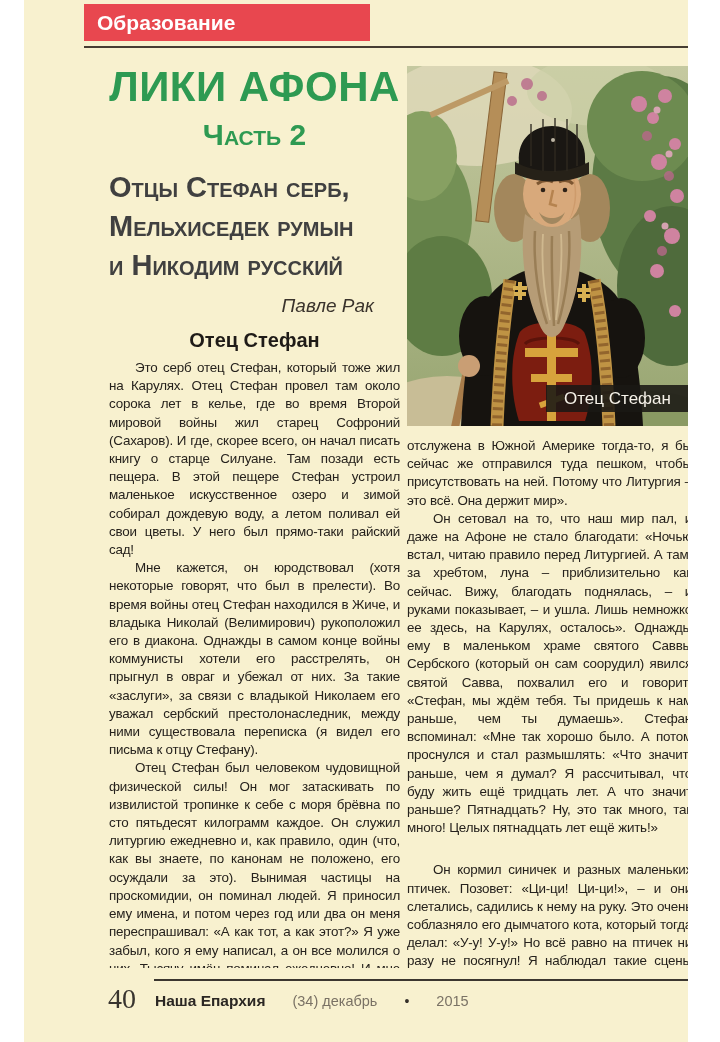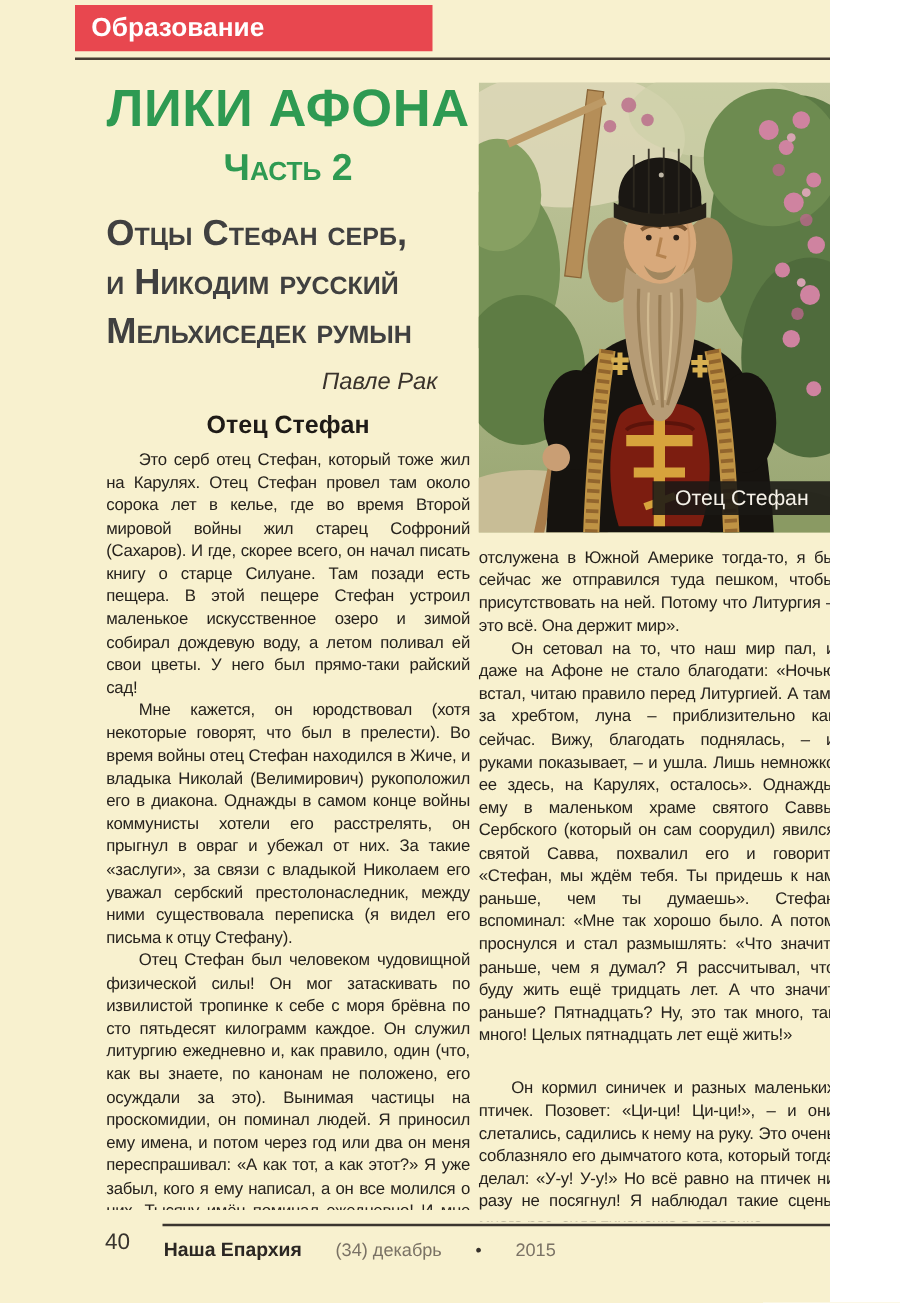--- a/index.html
+++ b/index.html
@@ -1,18 +1,18 @@
 <!DOCTYPE html>
 <html lang="ru"><head>
 <meta charset="utf-8">
 <style>
   * { box-sizing: border-box; margin: 0; padding: 0; }
   html,body { width:720px; height:1042px; }
   body { font-family:"Liberation Sans", sans-serif; background:#ffffff; }
-  .page { position:relative; width:664px; height:1042px; background:#f8f1cf; overflow:hidden; }
+  .page { position:relative; width:664px; height:1042px; background:#f8f1cf; overflow:hidden;margin-left:24px; }
 
   .rubric { position:absolute; left:60px; top:4px; width:286px; height:37px;
             background:#e8474f; color:#ffffff; font-size:21px; font-weight:bold;
             line-height:37px; padding-left:13px; }
   .toprule { position:absolute; left:60px; top:46px; width:608px; height:2px; background:#46It;
   }
   .toprule { background:#463d33; }
 
   .leftcol { position:absolute; left:85px; top:50px; width:291px; height:918px; overflow:hidden; }
   .title   { color:#2e9a52; font-size:42px; font-weight:bold; text-align:center;
@@ -33,21 +33,21 @@
 
   .photo { position:absolute; left:383px; top:66px; width:285px; height:360px; }
   .photo svg { display:block; }
   .caption { position:absolute; right:3px; bottom:14px; width:143px; height:27px;
              background:rgba(26,24,21,0.88); color:#f5f1e8; font-size:17px;
              display:flex; align-items:center; justify-content:center; }
 
   .rightcol { position:absolute; left:383px; top:437px; width:285px; height:540px; overflow:hidden; }
 
   .footrule { position:absolute; left:130px; top:979px; width:538px; height:2px; background:#3b362f; }
-  .pagenum  { position:absolute; left:84px; top:983px; font-size:18px; color:#38342e; }
+  .pagenum  { position:absolute; left:84px; top:983px; font-size:28px; color:#38342e;font-family:Liberation Serif, serif; }
   .footinfo { position:absolute; left:131px; top:992px; display:flex; align-items:baseline; gap:27px; }
   .footinfo .mag  { font-size:15.5px; font-weight:bold; color:#2b2723; }
   .footinfo .issue{ font-size:14.5px; color:#7a7265; }
   .footinfo .dot  { font-size:14px; color:#35302a; }
   .footinfo .year { font-size:14.5px; color:#7a7265; }
 </style>
 </head>
 <body>
 
 <div class="page">
@@ -55,22 +55,22 @@
   <div class="rubric">
     <span>Образование</span>
   </div>
   <div class="toprule"></div>
 
   <div class="leftcol">
     <div class="title">ЛИКИ АФОНА</div>
     <div class="part">Часть 2</div>
     <div class="subtitle">
       <div>Отцы Стефан серб,</div>
+      <div>Мельхиседек румын</div>
       <div>и Никодим русский</div>
-      <div>Мельхиседек румын</div>
     </div>
     <div class="author">Павле Рак</div>
     <div class="heading">Отец Стефан</div>
     <p class="para">Это серб отец Стефан, который тоже жил на Карулях. Отец Стефан провел там около сорока лет в келье, где во время Второй мировой войны жил старец Софроний (Сахаров). И где, скорее всего, он начал писать книгу о старце Силуане. Там позади есть пещера. В этой пещере Стефан устроил маленькое искусственное озеро и зимой собирал дождевую воду, а летом поливал ей свои цветы. У него был прямо-таки райский сад!</p>
     <p class="para">Мне кажется, он юродствовал (хотя некоторые говорят, что был в прелести). Во время войны отец Стефан находился в Жиче, и владыка Николай (Велимирович) рукоположил его в диакона. Однажды в самом конце войны коммунисты хотели его расстрелять, он прыгнул в овраг и убежал от них. За такие «заслуги», за связи с владыкой Николаем его уважал сербский престолонаследник, между ними существовала переписка (я видел его письма к отцу Стефану).</p>
     <p class="para">Отец Стефан был человеком чудовищной физической силы! Он мог затаскивать по извилистой тропинке к себе с моря брёвна по сто пятьдесят килограмм каждое. Он служил литургию ежедневно и, как правило, один (что, как вы знаете, по канонам не положено, его осуждали за это). Вынимая частицы на проскомидии, он поминал людей. Я приносил ему имена, и потом через год или два он меня переспрашивал: «А как тот, а как этот?» Я уже забыл, кого я ему написал, а он все молился о них. Тысячу имён поминал ежедневно! И мне говорил: «Божественная Литургия – это такое великое дело! Если бы я знал, что последняя Литургия на земле будет</p>
   </div>
 
   <figure class="photo">
     <svg width="285" height="360" viewBox="0 0 285 360">

